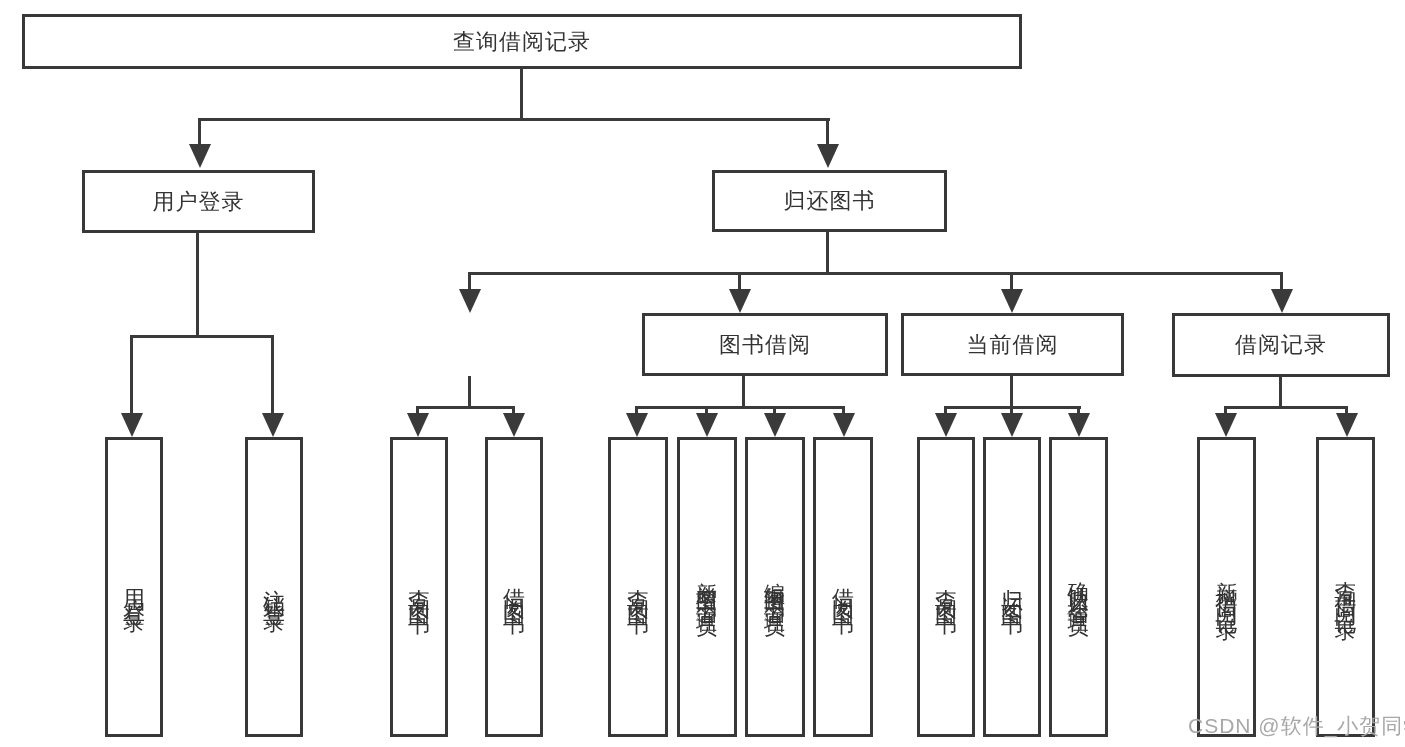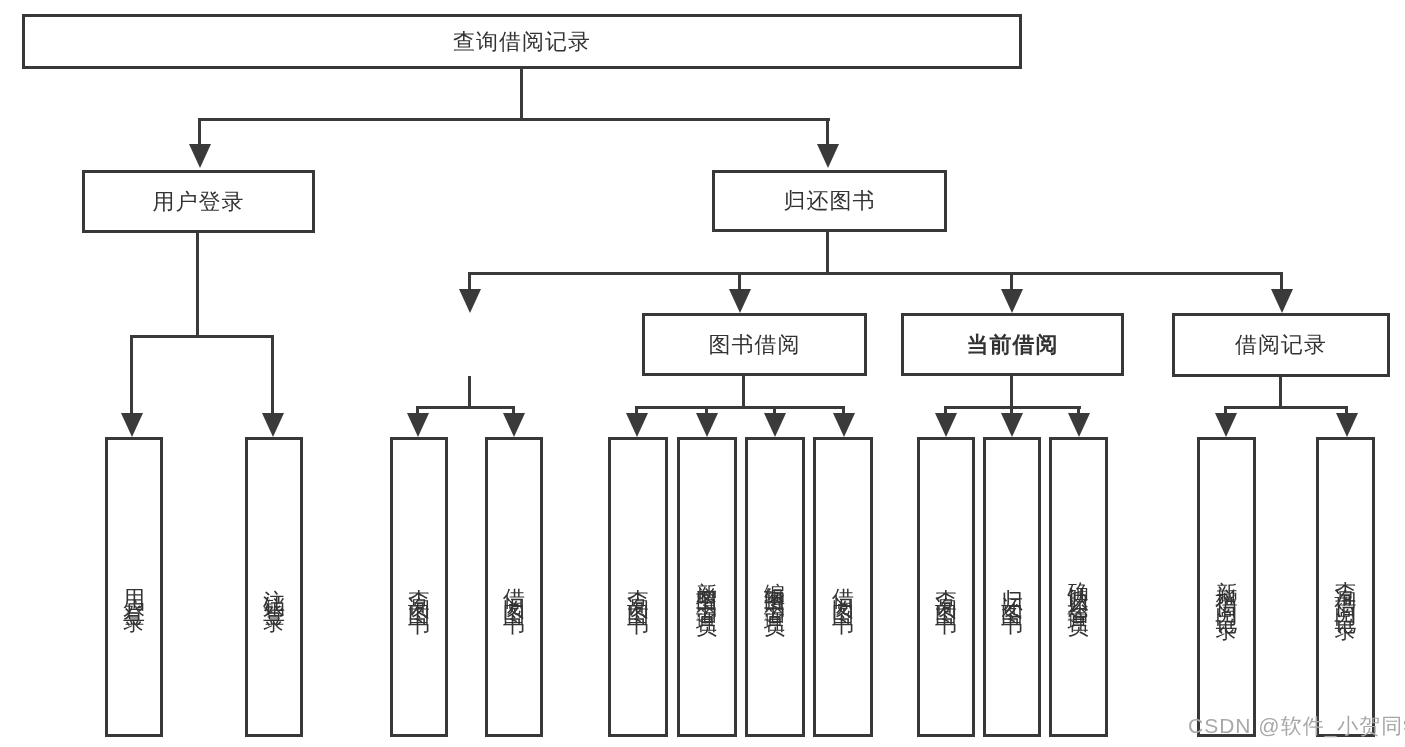--- a/index.html
+++ b/index.html
@@ -84,24 +84,24 @@
   <div class="hl" style="left:468px;top:272px;width:815px;"></div>
   <div class="vl" style="left:468px;top:272px;height:18px;"></div>
   <div class="arr" style="left:459px;top:289px;"></div>
   <div class="vl" style="left:738px;top:272px;height:18px;"></div>
   <div class="arr" style="left:729px;top:289px;"></div>
   <div class="vl" style="left:1010px;top:272px;height:18px;"></div>
   <div class="arr" style="left:1001px;top:289px;"></div>
   <div class="vl" style="left:1280px;top:272px;height:18px;"></div>
   <div class="arr" style="left:1271px;top:289px;"></div>
 
-  <div class="box" style="left:642px;top:313px;width:225px;height:63px;">
+  <div class="box" style="left:642px;top:313px;width:246px;height:63px;">
     <span>图书借阅</span>
   </div>
-  <div class="box" style="left:901px;top:313px;width:223px;height:63px;font-weight:bold;">
+  <div class="box" style="left:901px;top:313px;width:223px;height:63px;">
     <span>当前借阅</span>
   </div>
   <div class="box" style="left:1172px;top:313px;width:218px;height:64px;">
     <span>借阅记录</span>
   </div>
 
   <div class="vl" style="left:468px;top:376px;height:32px;"></div>
   <div class="hl" style="left:416px;top:406px;width:99px;"></div>
   <div class="vl" style="left:416px;top:406px;height:10px;"></div>
   <div class="arr" style="left:407px;top:413px;"></div>

